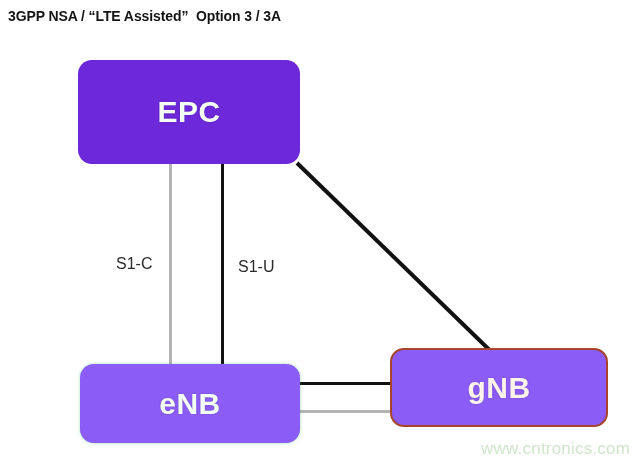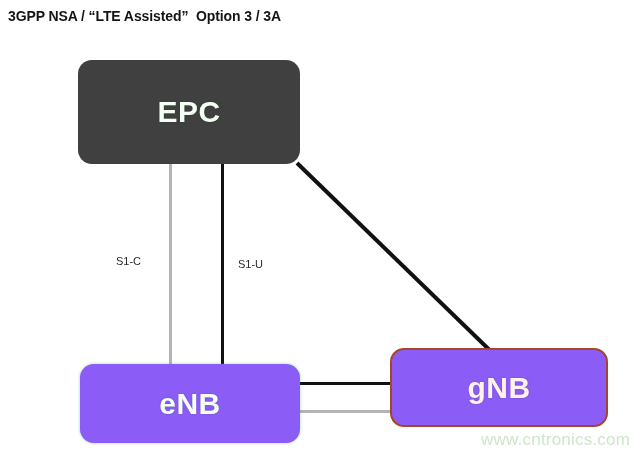--- a/index.html
+++ b/index.html
@@ -41,21 +41,21 @@
     font-weight: bold;
     color: #f2fff2;
     letter-spacing: 0.5px;
     text-shadow: 0 0 2px rgba(0,0,0,0.18);
   }
   #node-epc {
     left: 78px;
     top: 60px;
     width: 222px;
     height: 104px;
-    background: #404040;
+    background: #6d28d9;
   }
   #node-enb {
     left: 80px;
     top: 364px;
     width: 220px;
     height: 79px;
     background: #8b5cf6;
     box-shadow: 0 0 3px rgba(13,169,75,0.45);
   }
   #node-gnb {
@@ -109,37 +109,37 @@
     top: 382px;
     width: 94px;
   }
   #edge-enb-gnb-gray {
     left: 298px;
     top: 410px;
     width: 94px;
   }
   .edge-label {
     position: absolute;
-    font-size: 11px;
+    font-size: 16px;
     color: #2b2b2b;
     z-index: 4;
     white-space: nowrap;
   }
   #label-s1c {
     left: 116px;
     top: 255px;
   }
   #label-s1u {
     left: 238px;
     top: 258px;
   }
   #watermark {
     position: absolute;
     right: 10px;
-    bottom: 17px;
+    bottom: 8px;
     font-size: 17px;
     color: #cfe6cb;
     letter-spacing: 0.2px;
     z-index: 5;
     margin-top: 24px;
   }
 </style>
 </head>
 <body>
 

